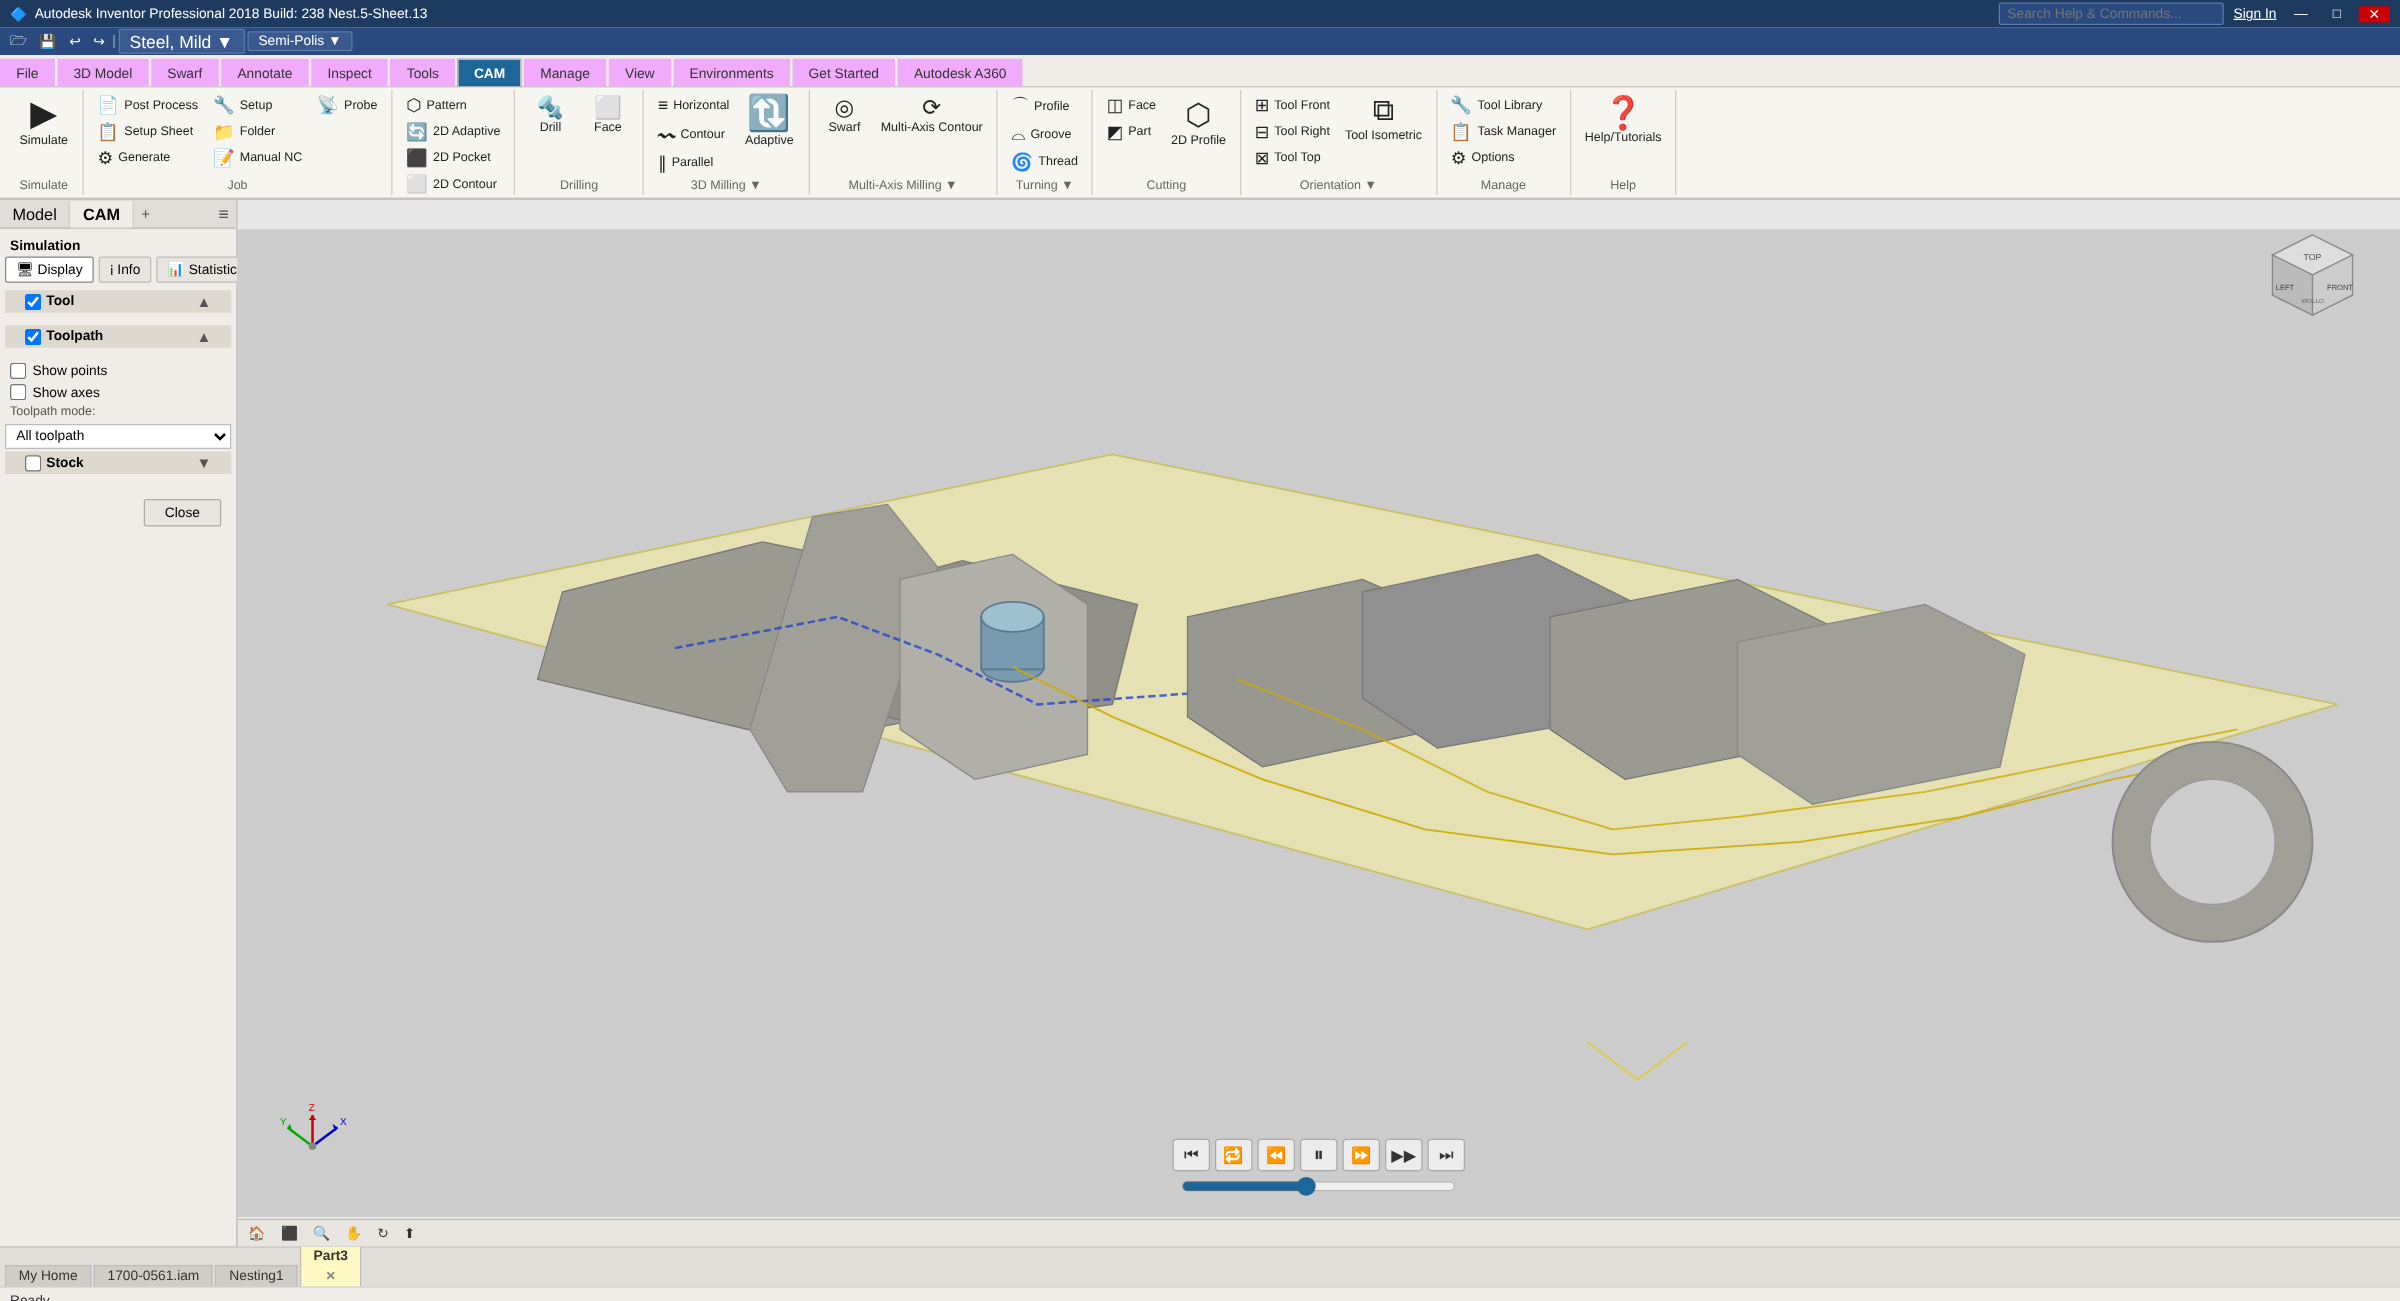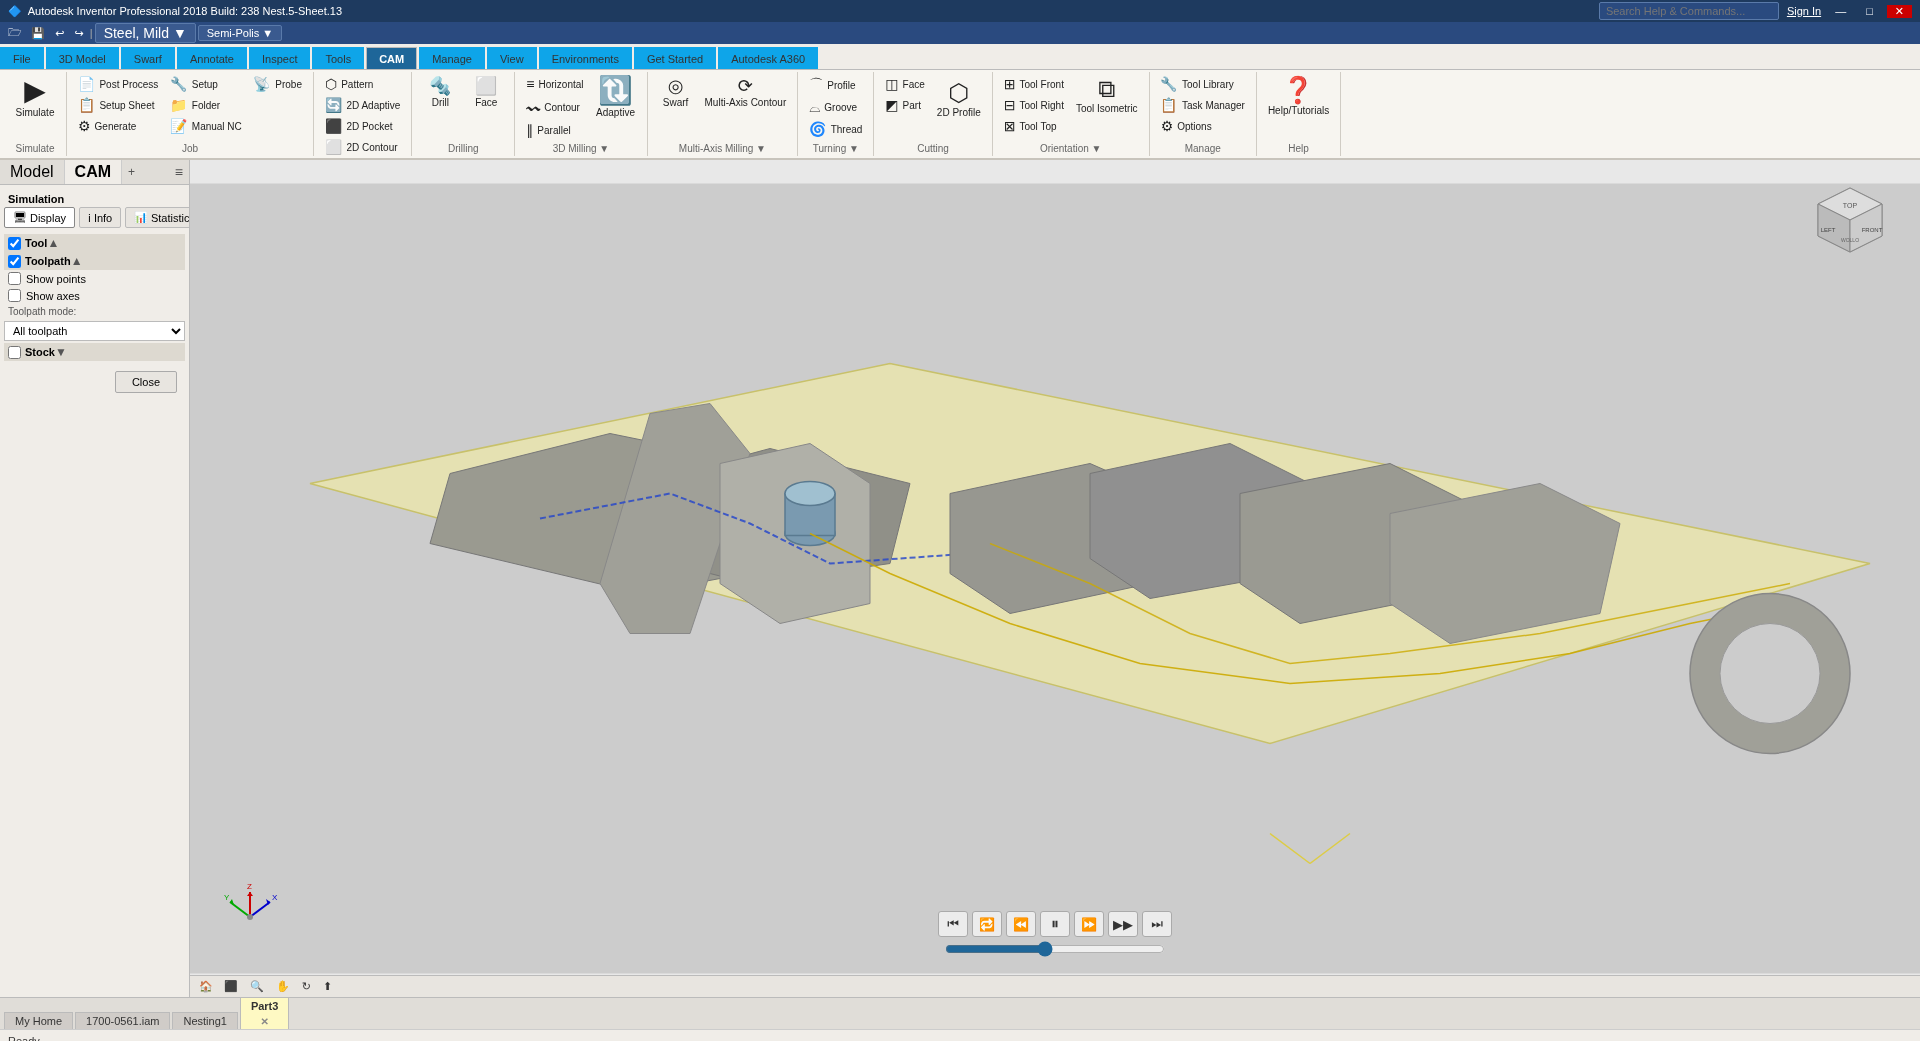--- a/index.html
+++ b/index.html
@@ -39,21 +39,21 @@
       align-items: flex-end;
       border-bottom: 1px solid #bbb;
     }
     .ribbon-tab {
       padding: 4px 12px;
       cursor: pointer;
       font-size: 11px;
       border: 1px solid transparent;
       border-bottom: none;
       margin-right: 2px;
-      background: #0ea5e9;
+      background: #f0abfc;
       color: #333;
       height: 22px;
       display: flex;
       align-items: center;
     }
     .ribbon-tab.active {
       background: #fff;
       border-color: #bbb;
       font-weight: bold;
       color: #1e3a5f;
@@ -142,37 +142,37 @@
     }
     #panel-tabs {
       display: flex;
       background: #e0ddd8;
       border-bottom: 1px solid #bbb;
       align-items: center;
     }
     .panel-tab {
       padding: 3px 10px;
       cursor: pointer;
-      font-size: 16px;
+      font-size: 13px;
       border-right: 1px solid #ccc;
     }
     .panel-tab.active { background: #f0ede8; font-weight: bold; }
     .panel-tab-add { padding: 3px 6px; cursor: pointer; font-size: 12px; color: #555; }
     .panel-menu { margin-left: auto; padding: 3px 6px; cursor: pointer; font-size: 14px; color: #555; }
 
     #panel-content { flex: 1; overflow-y: auto; padding: 4px; }
 
     .section-header {
       display: flex;
       align-items: center;
-      justify-content: flex-start;
+      justify-content: space-between;
       background: #ddd9d0;
-      padding: 2px 4px;
-      cursor: pointer;
-      margin-bottom: 0;
+      padding: 2px 16px;
+      cursor: pointer;
+      margin-bottom: 10px;
       font-size: 11px;
       font-weight: bold;
     }
     .section-toggle { font-size: 12px; color: #555; }
 
     .sim-tabs {
       display: flex;
       gap: 4px;
       margin-bottom: 6px;
     }

